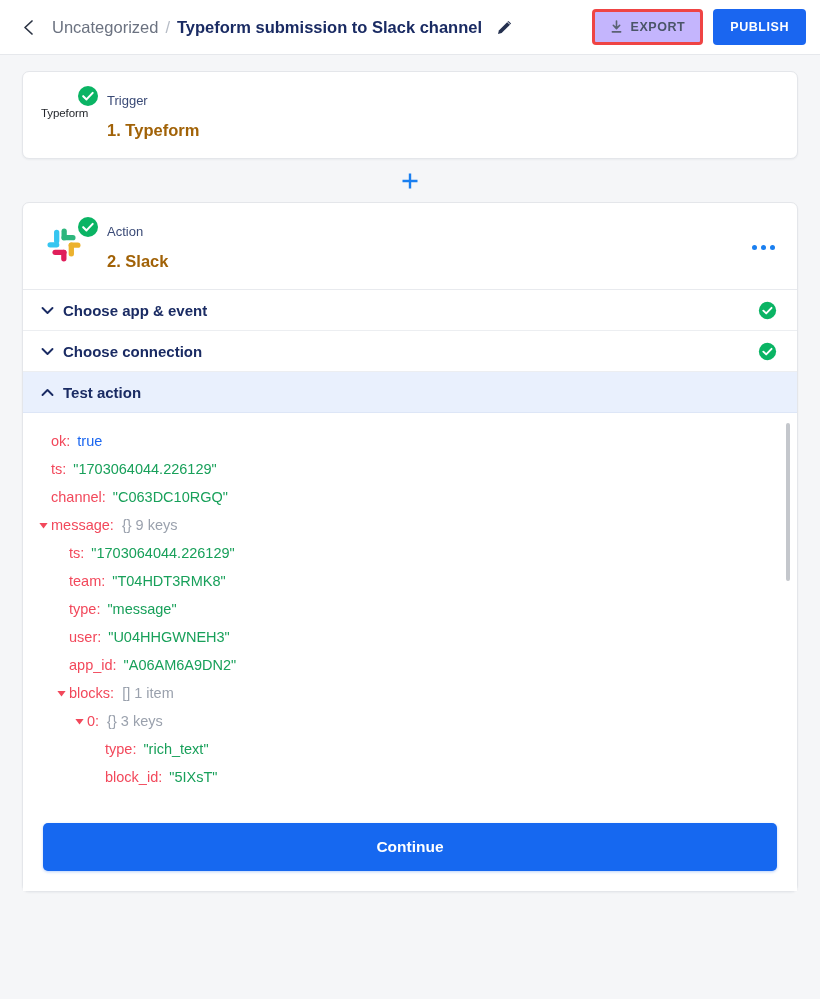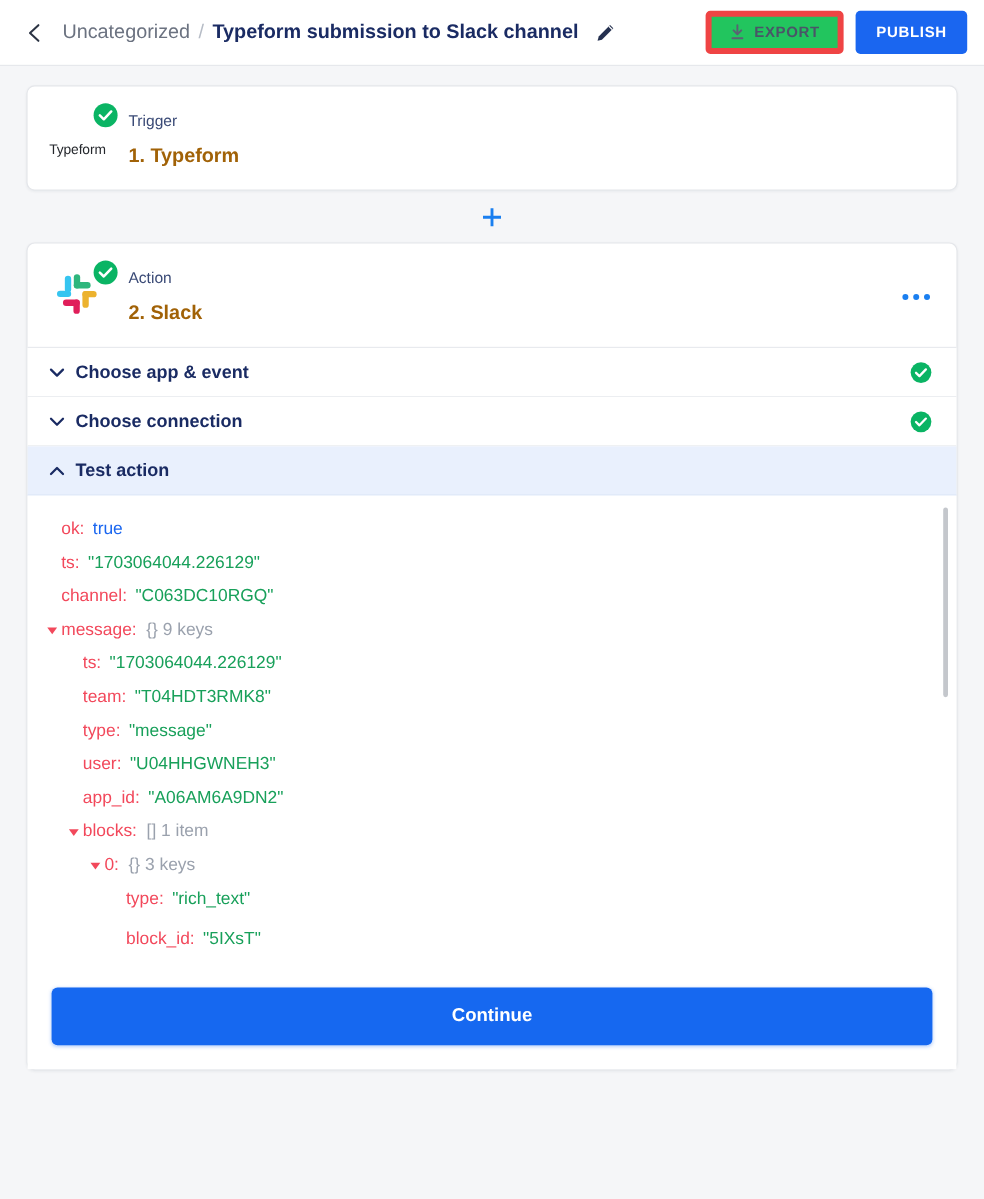--- a/index.html
+++ b/index.html
@@ -24,21 +24,21 @@
   .back-btn svg { display: block; }
   .crumbs { display: flex; align-items: center; gap: 7px; margin-left: 10px; min-width: 0; }
   .crumb-parent { font-size: 16.5px; color: #6b7280; white-space: nowrap; cursor: pointer; }
   .crumb-sep { font-size: 16.5px; color: #b6bcc6; }
   .crumb-current { font-size: 16.5px; color: #1a2b63; font-weight: bold; white-space: nowrap; cursor: pointer; }
   .pencil-btn { width: 22px; height: 22px; display: flex; align-items: center; justify-content: center; cursor: pointer; margin-left: 4px; }
   .hdr-right { margin-left: auto; display: flex; align-items: center; gap: 10px; }
   .btn-export {
     display: flex; align-items: center; gap: 8px;
     height: 36px; padding: 0 15px;
-    border: 5px solid #ef4444; border-radius: 4px; background: #22c55e;
+    border: 3px solid #ef4444; border-radius: 4px; background: #c4b5fd;
     color: #4a5568; font-size: 12.5px; font-weight: bold; letter-spacing: .55px;
     cursor: pointer; white-space: nowrap;
   }
   .btn-publish {
     height: 36px; padding: 0 17px; border: none; border-radius: 4px;
     background: #1a66f0; color: #fff; font-size: 12.5px; font-weight: bold;
     letter-spacing: .55px; cursor: pointer; white-space: nowrap;
     display: flex; align-items: center;
   }
 
@@ -46,21 +46,21 @@
   .canvas { padding: 16px 22px 0 22px; }
 
   .card {
     background: #fff; border: 1px solid #e4e6ea; border-radius: 7px;
     box-shadow: 0 1px 2px rgba(20,30,60,.05);
   }
 
   .node-head { display: flex; align-items: flex-start; padding: 17px 20px 17px 18px; position: relative; }
   .node-logo { width: 56px; height: 46px; position: relative; flex: none; }
   .logo-wordmark {
-    position: absolute; left: 0; bottom: 4px; font-size: 11.5px; color: #24272c;
+    position: absolute; left: 0; bottom: 16px; font-size: 11.5px; color: #24272c;
     font-family: "Liberation Sans", sans-serif; letter-spacing: -.1px; white-space: nowrap;
   }
   .logo-slack { position: absolute; left: 4px; top: 6px; }
   .badge-check { position: absolute; right: -2px; top: -4px; }
   .node-text { margin-left: 10px; padding-top: 3px; }
   .node-kind { font-size: 13px; color: #3a4a76; line-height: 17px; }
   .node-title { font-size: 16.5px; color: #a16207; font-weight: bold; line-height: 22px; margin-top: 10px; }
   .node-menu {
     position: absolute; right: 16px; top: 36px; cursor: pointer;
     display: flex; gap: 4px; padding: 6px;
@@ -327,21 +327,21 @@
                 </svg>
               </span>
               <span class="jkey">0:</span>
               <span class="jmeta">{} 3 keys</span>
             </div>
             <div class="json-line" style="padding-left: 54px;">
               <span class="tri-spacer"></span>
               <span class="jkey">type:</span>
               <span class="jval str">"rich_text"</span>
             </div>
-            <div class="json-line" style="padding-left: 54px; align-items: flex-end;">
+            <div class="json-line" style="padding-left: 54px;">
               <span class="tri-spacer"></span>
               <span class="jkey">block_id:</span>
               <span class="jval str">"5IXsT"</span>
             </div>
           </div>
         <div class="scrollbar-track">
           <div class="scrollbar-thumb"></div>
         </div>
       </div>
 

